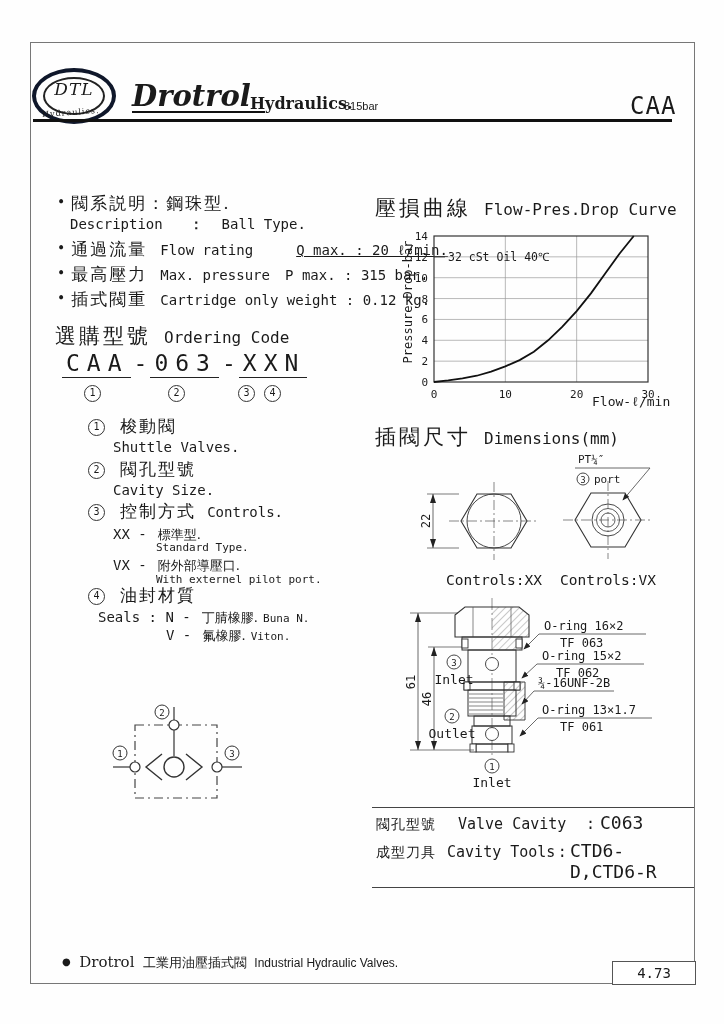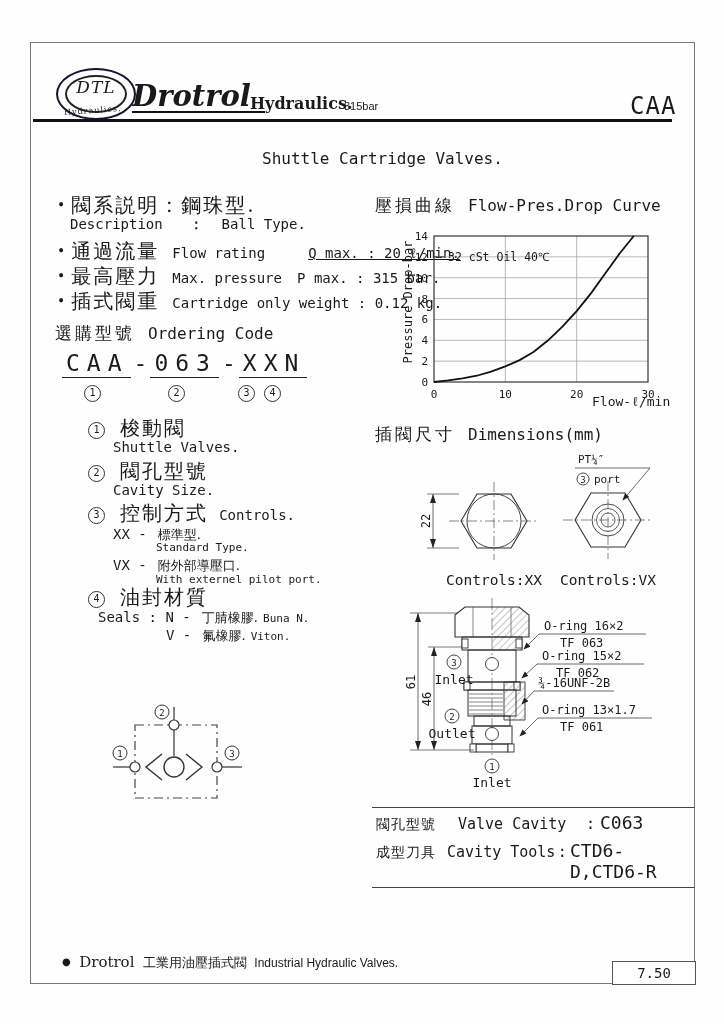--- a/index.html
+++ b/index.html
@@ -4,40 +4,40 @@
 <style>
   html,body{margin:0;padding:0;background:#e8e8e8;}
   .page{position:relative;width:724px;height:1024px;background:#fefefe;overflow:hidden;
         color:#1a1a1a;font-family:"DejaVu Serif","Liberation Serif",serif;}
   .abs{position:absolute;}
   .mono{font-family:"DejaVu Sans Mono","Liberation Mono",monospace;}
   .sans{font-family:"Liberation Sans","DejaVu Sans",sans-serif;}
   .border-box{position:absolute;left:30px;top:42px;width:663px;height:940px;border:1px solid #777;}
   .hrule{position:absolute;left:33px;top:119px;width:639px;height:3px;background:#111;}
   
-  .logo-oval{position:absolute;left:56px;top:68px;width:76px;height:48px;border:2px solid #0f172a;border-radius:50%;}
+  .logo-oval{position:absolute;left:32px;top:68px;width:76px;height:48px;border:4px solid #0f172a;border-radius:50%;}
   .logo-oval-inner{position:absolute;left:7px;top:5px;width:58px;height:34px;border:2px solid #222;border-radius:50%;}
   .logo-abbr{position:absolute;left:0;top:7px;width:100%;text-align:center;font-style:italic;font-size:17px;letter-spacing:1px;}
   .logo-sub{position:absolute;left:6px;top:36px;font-size:8px;transform:rotate(-4deg);letter-spacing:1px;}
   .brand{position:absolute;left:132px;top:82px;font-size:29px;font-weight:bold;font-style:italic;
          border-bottom:2px solid #111;padding-right:14px;line-height:1.0;}
   .brand-suffix{position:absolute;left:250px;top:94px;font-size:16px;font-weight:bold;}
   .pressure-note{position:absolute;left:344px;top:100px;font-size:11px;}
   .series-code{position:absolute;left:630px;top:92px;font-size:24px;letter-spacing:1px;}
   
   .title-zh{position:absolute;left:55px;top:132px;font-size:35px;letter-spacing:6px;}
   .title-en{position:absolute;left:262px;top:149px;font-size:16px;}
   
   .cnum{display:inline-block;width:15px;height:15px;line-height:14px;border:1px solid #333;border-radius:50%;
         text-align:center;font-size:10px;vertical-align:middle;
         font-family:"DejaVu Sans Mono","Liberation Mono",monospace;background:#fff;}
   .row{position:absolute;white-space:nowrap;}
-  .zh17{font-size:20px;letter-spacing:2px;}
+  .zh17{font-size:17px;letter-spacing:2px;}
   .zh13{font-size:13px;}
-  .zh21{font-size:17px;letter-spacing:3px;}
+  .zh21{font-size:21px;letter-spacing:3px;}
   .en14{font-size:14px;}
   .en11{font-size:11px;}
   .bullet{font-size:14px;margin-right:6px;vertical-align:2px;}
   .codepart{font-size:23px;letter-spacing:7px;border-bottom:1.5px solid #222;padding:0 2px 1px 4px;}
   .codedash{font-size:23px;padding:0 3px;}
   .cavity-table{position:absolute;left:372px;top:807px;width:322px;border-top:1.2px solid #444;}
   .cavity-row{display:flex;align-items:baseline;padding:4px 2px 2px 4px;}
   .cavity-row .c-zh{width:82px;font-size:14px;letter-spacing:1px;}
   .cavity-row .c-en{width:128px;font-size:15px;}
   .cavity-row .c-sep{width:14px;font-size:15px;}
@@ -60,21 +60,20 @@
       <div class="logo-abbr">DTL</div>
       <div class="logo-sub">Hydraulics.</div>
     </div>
     <div class="brand">Drotrol</div>
     <div class="brand-suffix">Hydraulics.</div>
     <div class="pressure-note sans">315bar</div>
     <div class="series-code mono">CAA</div>
     <div class="hrule"></div>
   </div>
 
-  <div class="title-en mono">Shuttle Cartridge Valves.</div>
 
   <div>
     <div class="row" style="left:57px;top:192px;">
       <span class="bullet">•</span><span class="zh17">閥系説明</span><span class="zh17">：</span><span class="zh17">鋼珠型.</span>
     </div>
     <div class="row mono en14" style="left:70px;top:216px;">
       <span>Description</span>
       <span style="margin-left:18px;font-weight:bold;">：</span>
       <span style="margin-left:10px;">Ball Type.</span>
     </div>
@@ -344,14 +343,14 @@
     </div>
     <div class="cavity-sep-line"></div>
   </div>
 
   <div class="footer-line">
     <span style="font-size:10px;vertical-align:2px;">●</span>
     <span style="font-size:15px;margin-left:4px;">Drotrol</span>
     <span class="zh13" style="margin-left:4px;">工業用油壓插式閥</span>
     <span class="sans" style="font-size:12px;margin-left:3px;">Industrial Hydraulic Valves.</span>
   </div>
-  <div class="page-box mono">7.50</div>
+  <div class="page-box mono">4.73</div>
 </div>
 
 </body></html>

